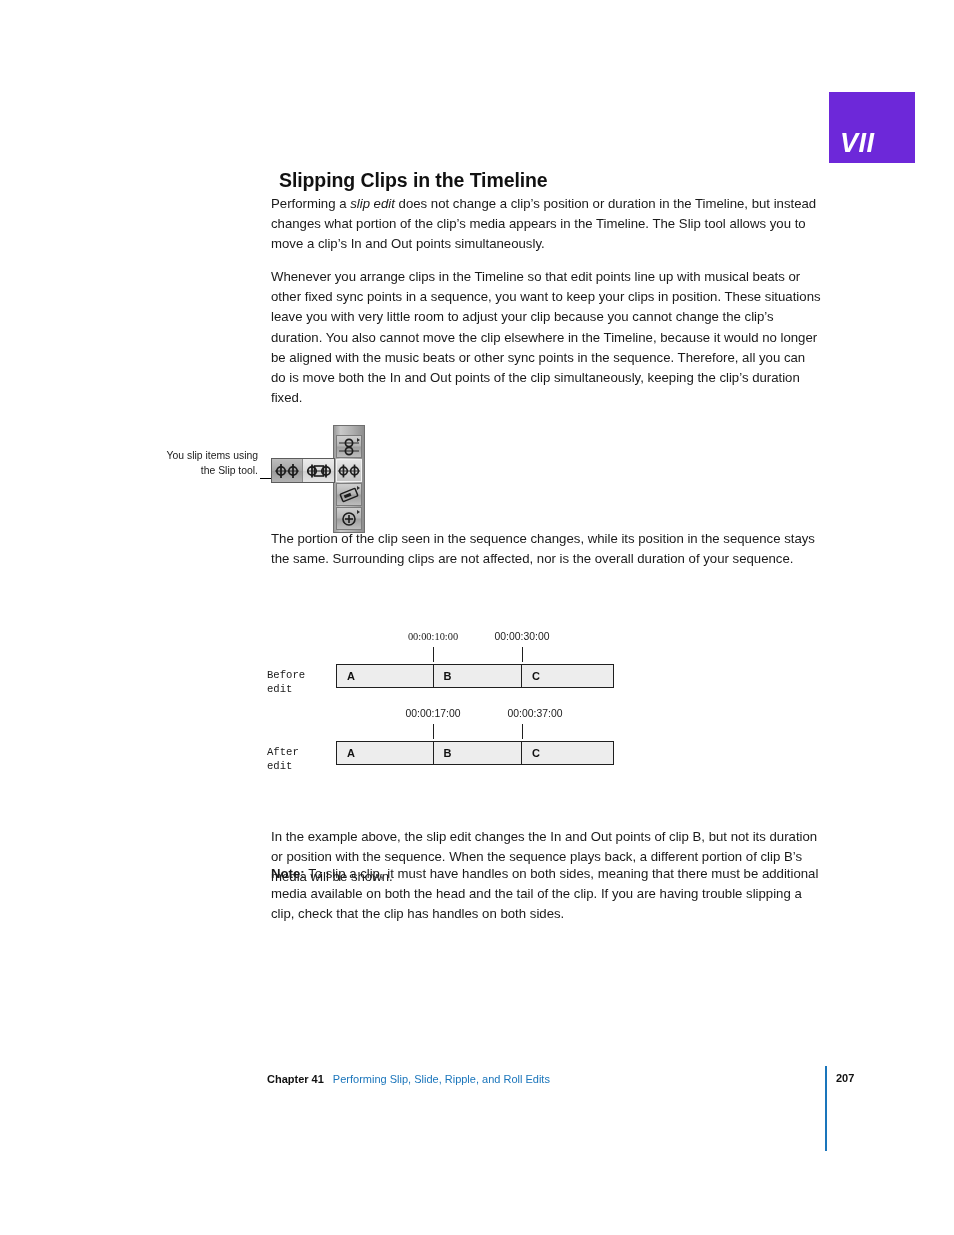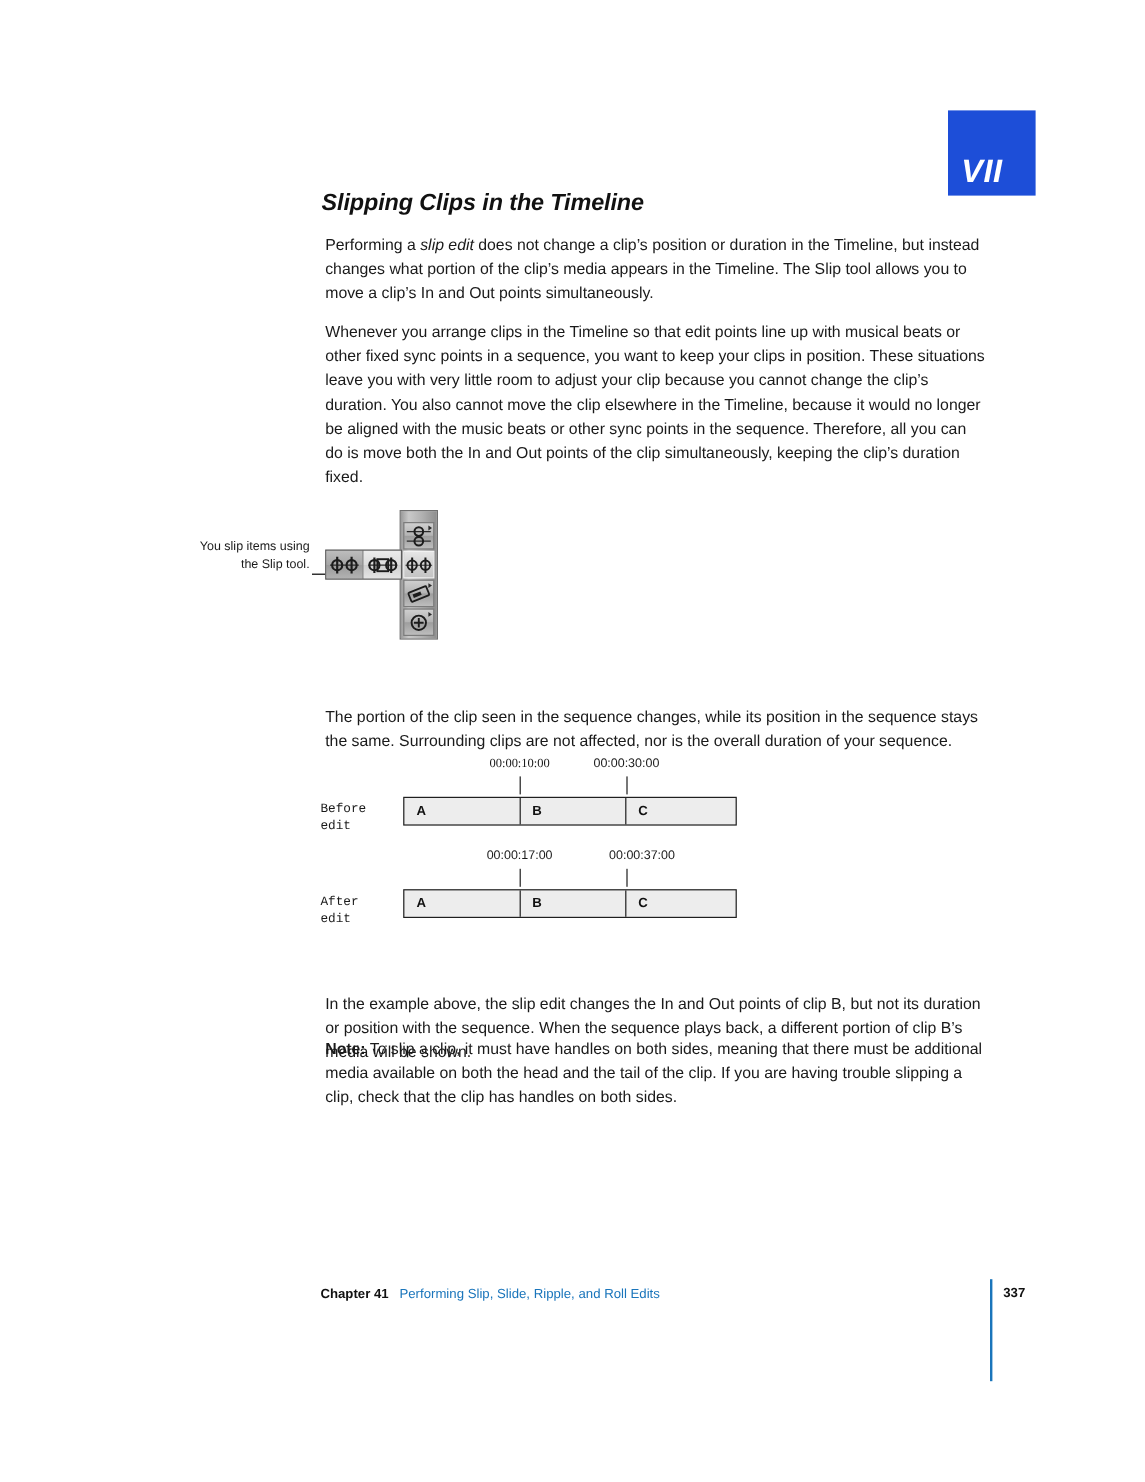--- a/index.html
+++ b/index.html
@@ -12,60 +12,59 @@
     height: 1235px;
     position: relative;
     font-family: "Liberation Sans", sans-serif;
     color: #1a1a1a;
     overflow: hidden;
   }
 
   
   .part-tab {
     position: absolute;
-    left: 790px;
+    left: 829px;
     top: 92px;
-    width: 73px;
+    width: 86px;
     height: 71px;
-    background: #1d4ed8;
+    background: #6d28d9;
   }
   .part-tab-label {
     position: absolute;
     left: 11px;
     bottom: 6px;
     font-size: 27px;
     font-weight: bold;
     font-style: italic;
     color: #ffffff;
     letter-spacing: 0.5px;
     line-height: 1;
   }
 
   h1.section-title {
     font-size: 19.5px;
     font-weight: bold;
-    font-style: italic;
-    margin: 1px;
+    margin: 12px;
     padding: 0;
     color: #111111;
     letter-spacing: -0.1px;
   }
   .title-wrap { position: absolute; left: 267px; top: 157px; }
 
   p.body-text {
     font-size: 13.2px;
     line-height: 20.2px;
     margin: 4px;
     color: #1a1a1a;
     text-align: left;
   }
   .para { position: absolute; left: 267px; width: 558px; }
   .para-1 { top: 190px; }
   .para-2 { top: 263px; }
-  .para-3 { top: 584px; }
+  .para-3 { top: 525px; }
   .para-4 { top: 823px; }
   .para-5 { top: 860px; }
 
   em.it { font-style: italic; }
   .note-lead { font-weight: bold; }
 
   
   .figure-toolbar {
     position: absolute;
     left: 150px;
@@ -426,13 +425,13 @@
 </div>
 
 <div class="para para-5">
   <p class="body-text"><span class="note-lead">Note:</span><span> To slip a clip, it must have handles on both sides, meaning that there must be additional media available on both the head and the tail of the clip. If you are having trouble slipping a clip, check that the clip has handles on both sides.</span></p>
 </div>
 
 <div class="footer">
   <span class="footer-chapter">Chapter 41</span><span class="footer-title">Performing Slip, Slide, Ripple, and Roll Edits</span>
 </div>
 <div class="footer-rule"></div>
-<div class="footer-page">337</div>
+<div class="footer-page">207</div>
 
 </body></html>

